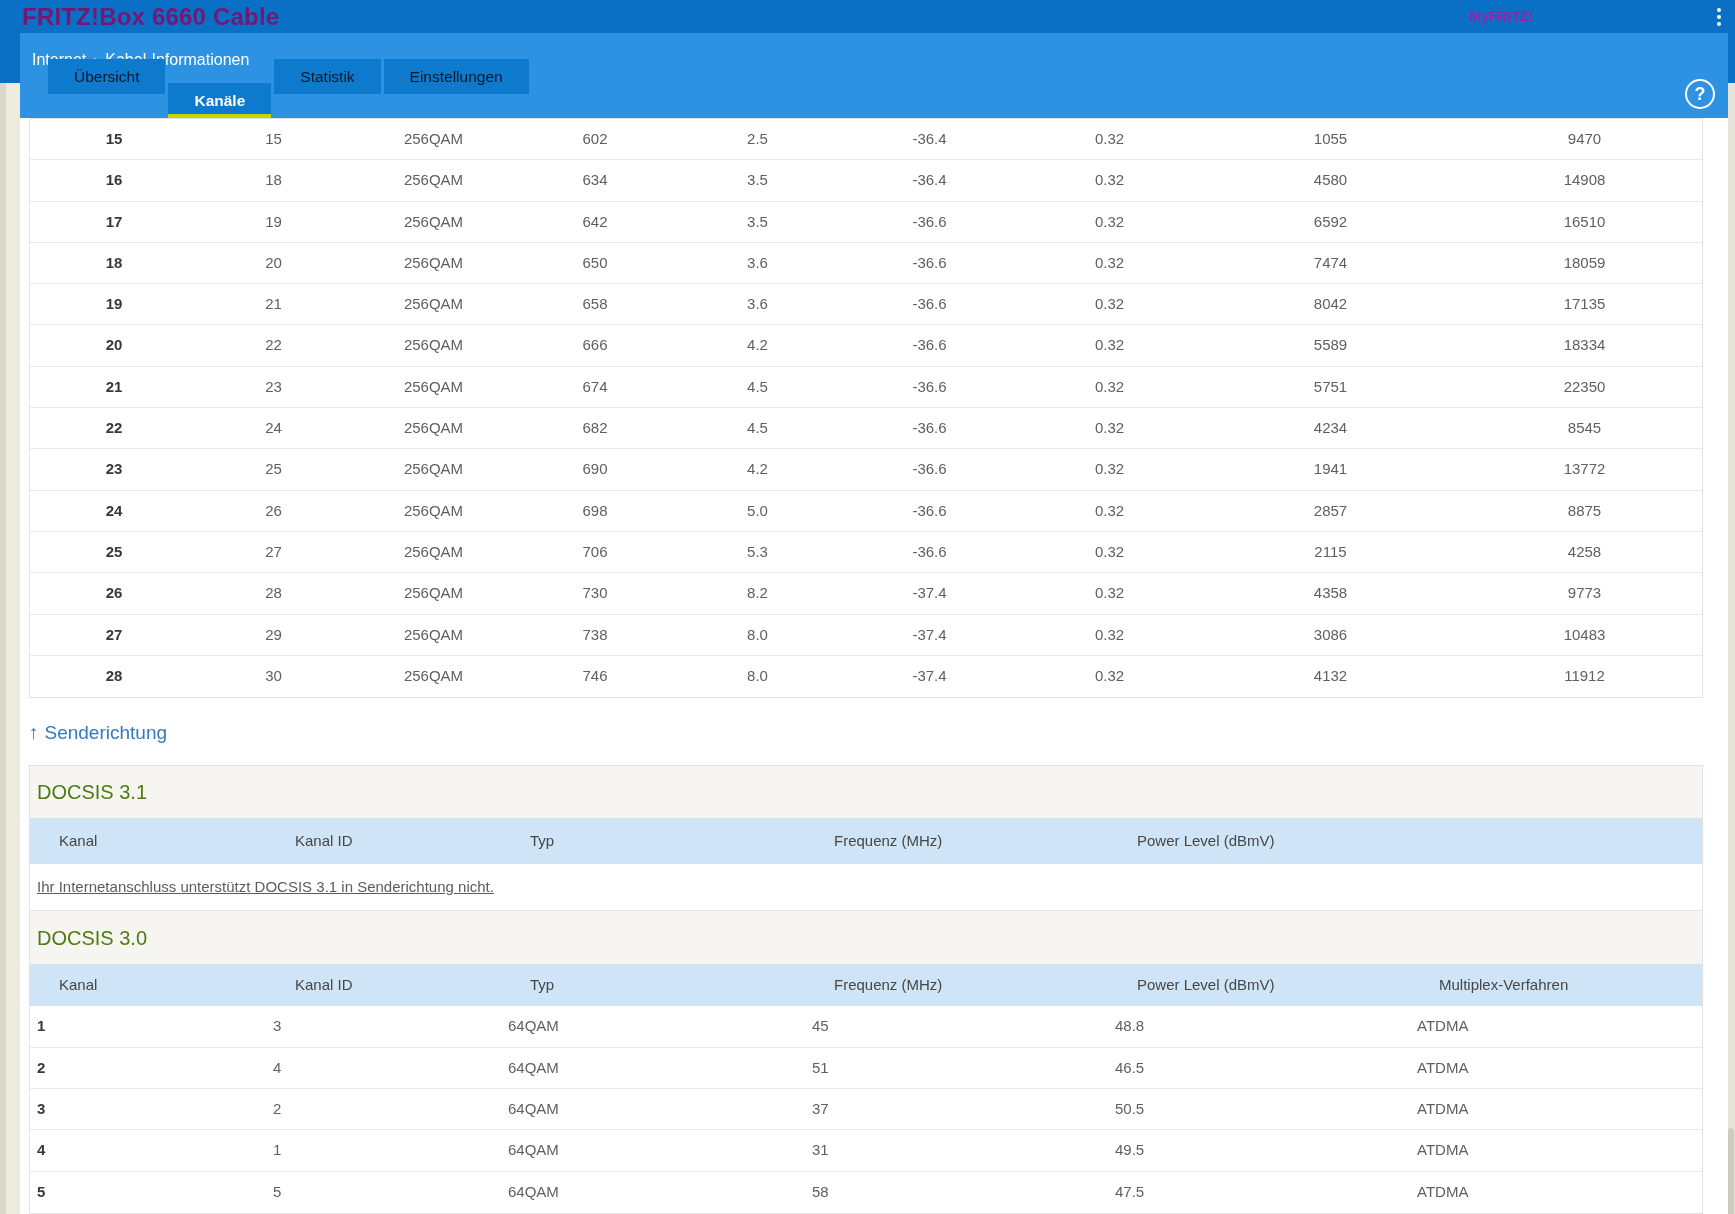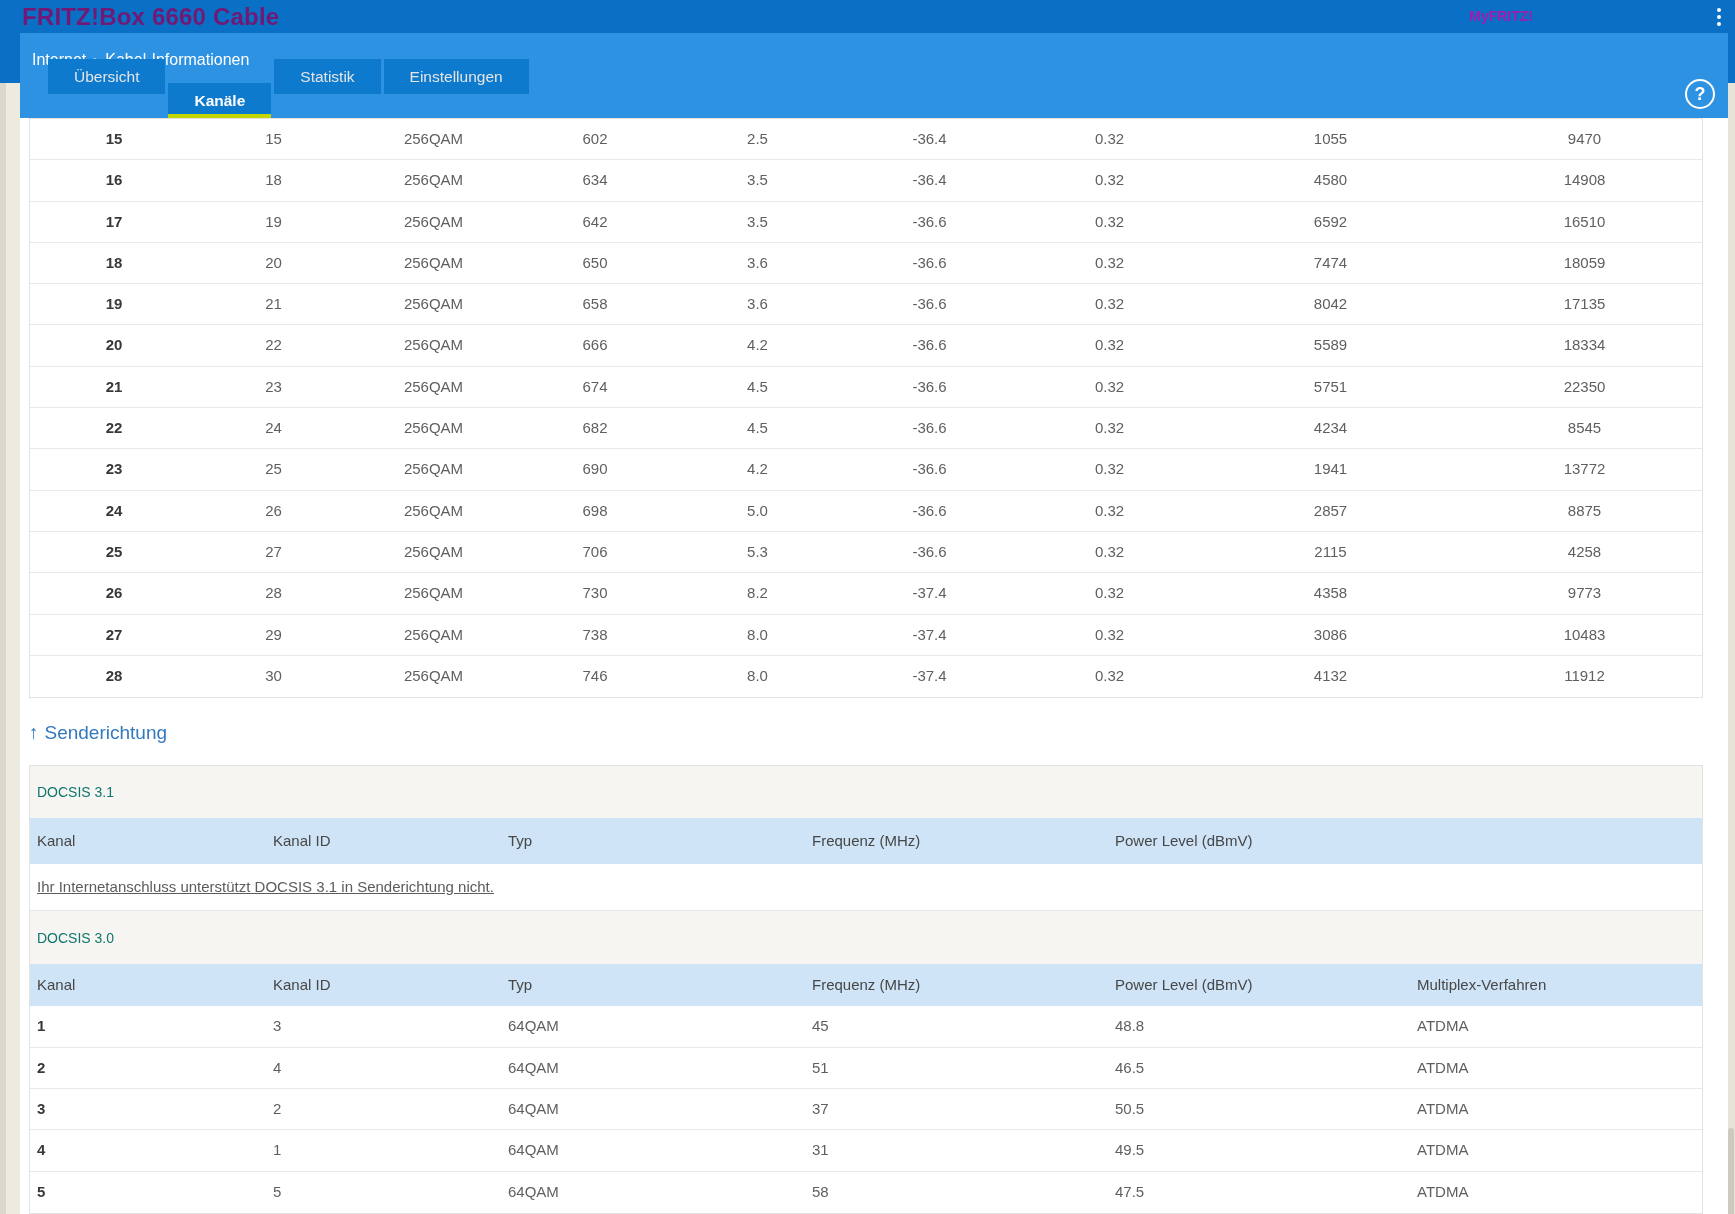--- a/index.html
+++ b/index.html
@@ -25,21 +25,21 @@
   .kebab { position:absolute; right:8px; top:7px; width:16px; height:20px; display:flex; flex-direction:column; align-items:center; justify-content:center; gap:3px; cursor:pointer; }
   .kebab i { width:4px; height:4px; border-radius:50%; background:#fff; }
 
   
   .card { position:absolute; left:20px; top:33px; width:1708px; height:1181px; background:#fff; z-index:4; }
   .card-head { position:relative; width:100%; height:85px; background:#2e92e3; }
   .breadcrumb { position:absolute; left:12px; top:16px; height:22px; line-height:22px; color:#fff; font-size:16px; }
   .breadcrumb .sep { margin:0 7px; font-size:15px; opacity:0.95; }
   .help-btn { position:absolute; right:13px; top:46px; width:30px; height:30px; border:2px solid #fff; border-radius:50%; color:#fff; font-size:18px; font-weight:bold; text-align:center; line-height:26px; cursor:pointer; }
   .tab-bar { position:absolute; left:28px; bottom:0; display:flex; gap:3px; }
-  .tab { position:relative; height:35px; line-height:35px; padding:0 26px; background:#0e7acd; color:#e5e5e5; font-size:15.5px; text-align:center; cursor:pointer; }
+  .tab { position:relative; height:35px; line-height:35px; padding:0 26px; background:#0e7acd; color:#0f172a; font-size:15.5px; text-align:center; cursor:pointer; }
   .tab.active { color:#fff; font-weight:bold;margin-top:24px; }
   .tab .underline { position:absolute; left:0; bottom:0; width:100%; height:4px; background:#c3d500; }
 
   .card-body { position:absolute; top:85px; left:0; width:100%; }
 
   
   .tbl { margin-left:9px; width:1674px; border:1px solid #e2e2e2; background:#fff; }
   .grid-row { border-bottom:1px solid #e9e9e9; }
   .grid-row:last-child { border-bottom:none; }
   .g9 { display:grid; grid-template-columns:161px 158px 162px 161px 164px 180px 180px 262px 246px; }
@@ -48,24 +48,24 @@
   .cell { padding-left:7px; font-size:15px; color:#5f5f5f; white-space:nowrap; overflow:hidden; }
   .c-first { color:#383838; font-weight:bold; }
   .r41 { height:41.3px; line-height:40.3px;text-align:center; }
 
   
   .up-heading { margin:20px 0 17px 9px; height:30px; line-height:30px; font-size:19px; color:#3379be; }
   .up-heading .arrow { margin-right:6px; }
 
   
   .docsis-box { margin-left:9px; width:1674px; border:1px solid #e2e2e2; background:#fff; }
-  .sec-label { height:52px; line-height:52px; background:#f6f5f1; padding-left:7px; font-size:14px; color:#0f766e; }
+  .sec-label { height:52px; line-height:52px; background:#f6f5f1; padding-left:7px; font-size:20px; color:#4d7c0f; }
   .sec-label.s30 { height:54px; line-height:54px; border-top:1px solid #e5e5e5; }
   .head .cell { color:#474747; font-size:15px; }
-  .head { background:#cfe4f6; border-bottom:none; }
+  .head { background:#cfe4f6; border-bottom:none;padding-left:22px; }
   .head31 { height:46px; line-height:46px; }
   .head30 { height:42px; line-height:42px; }
   .msg-row { height:46px; line-height:46px; padding-left:7px; font-size:15px; color:#5c5c5c;text-decoration:underline; }
   .t30row { height:41.4px; line-height:40.4px; }
 </style>
 </head>
 <body>
 
 <div class="left-edge"></div>
 <div class="scroll-strip">

